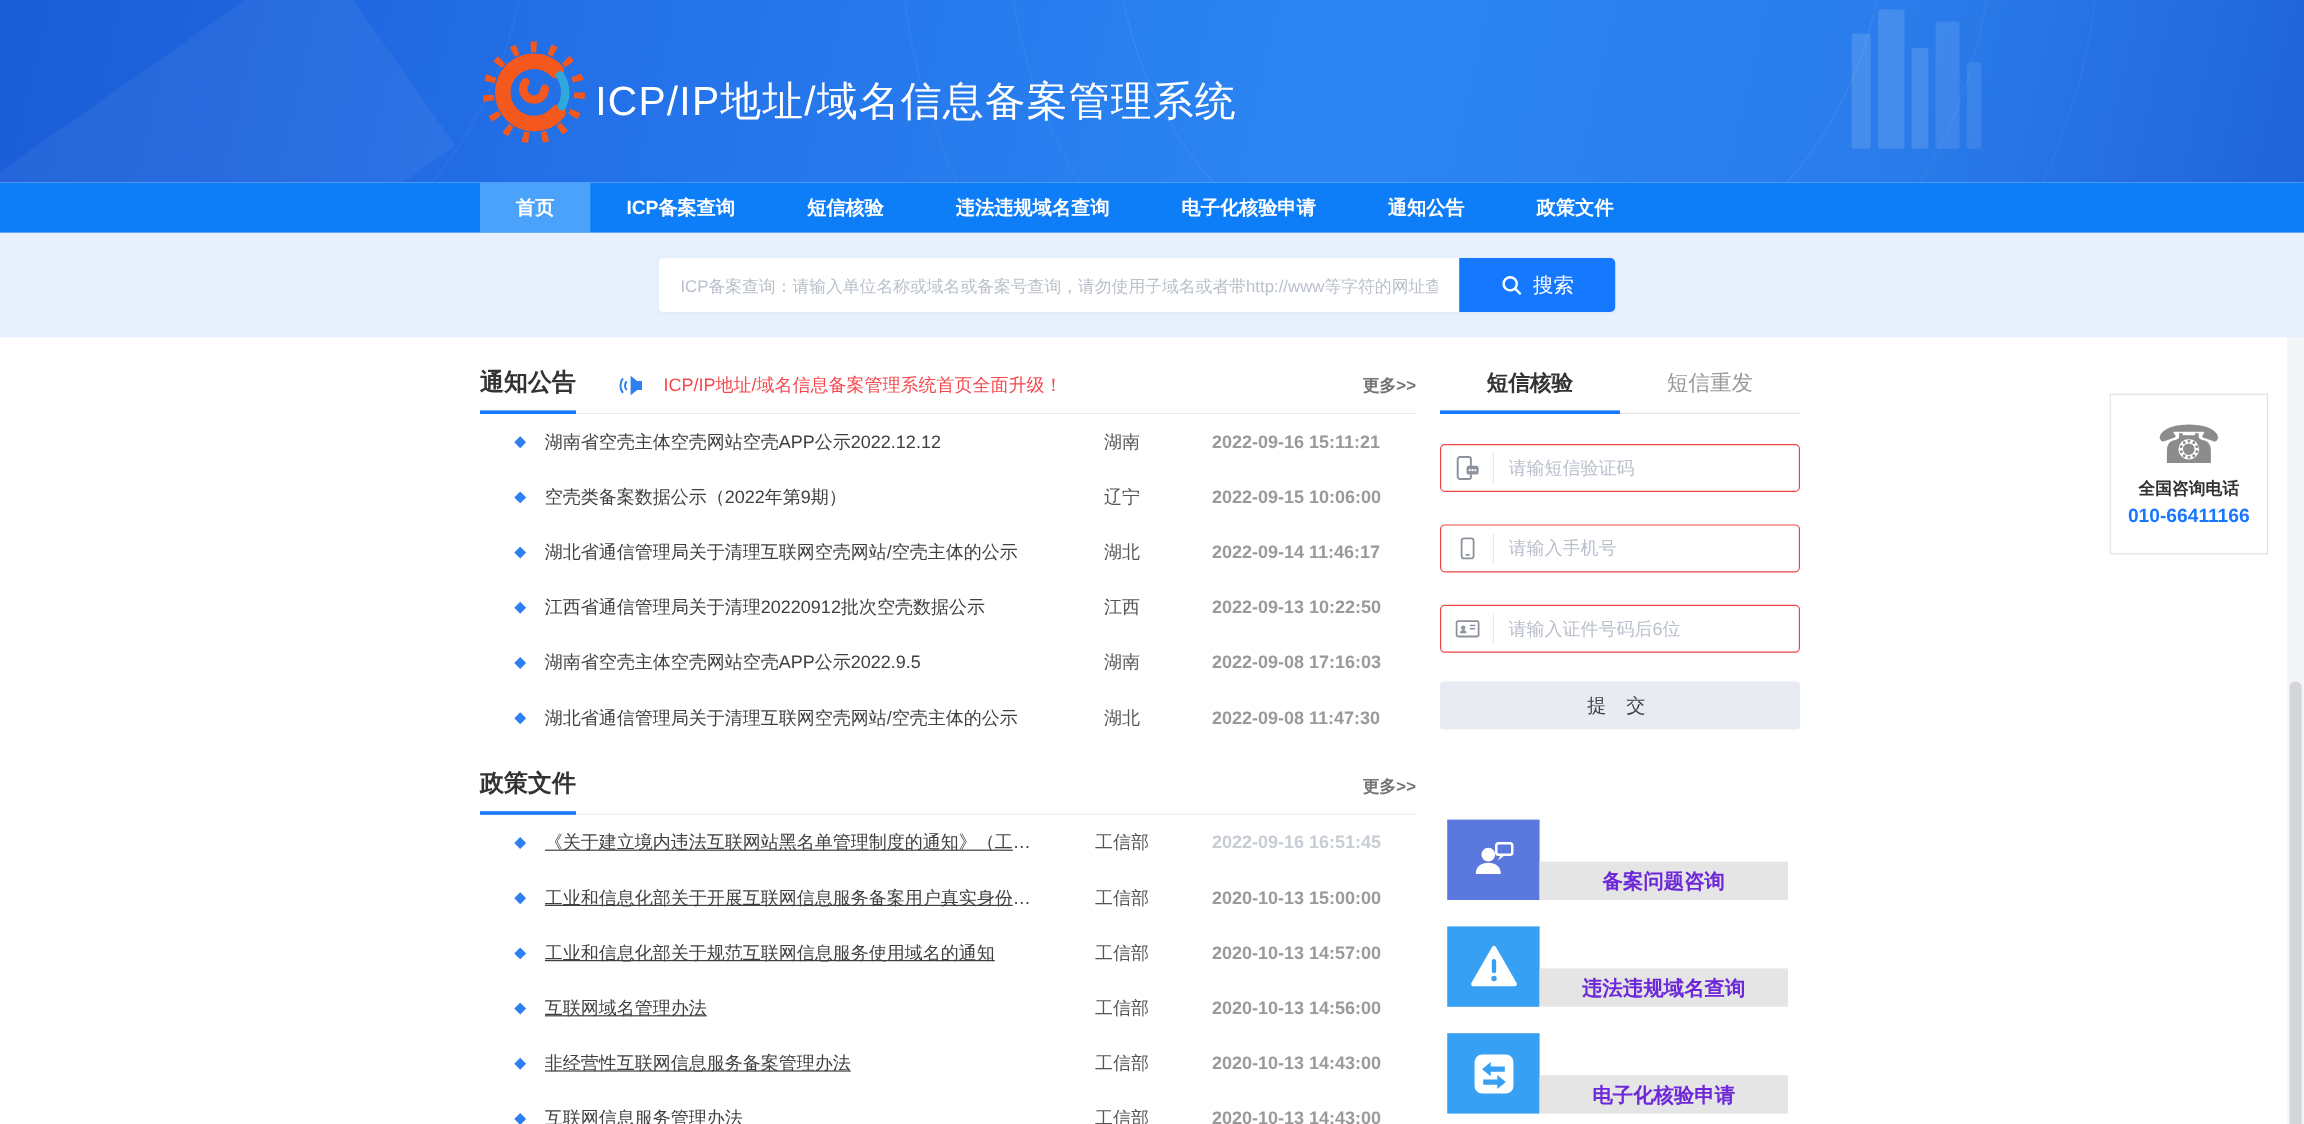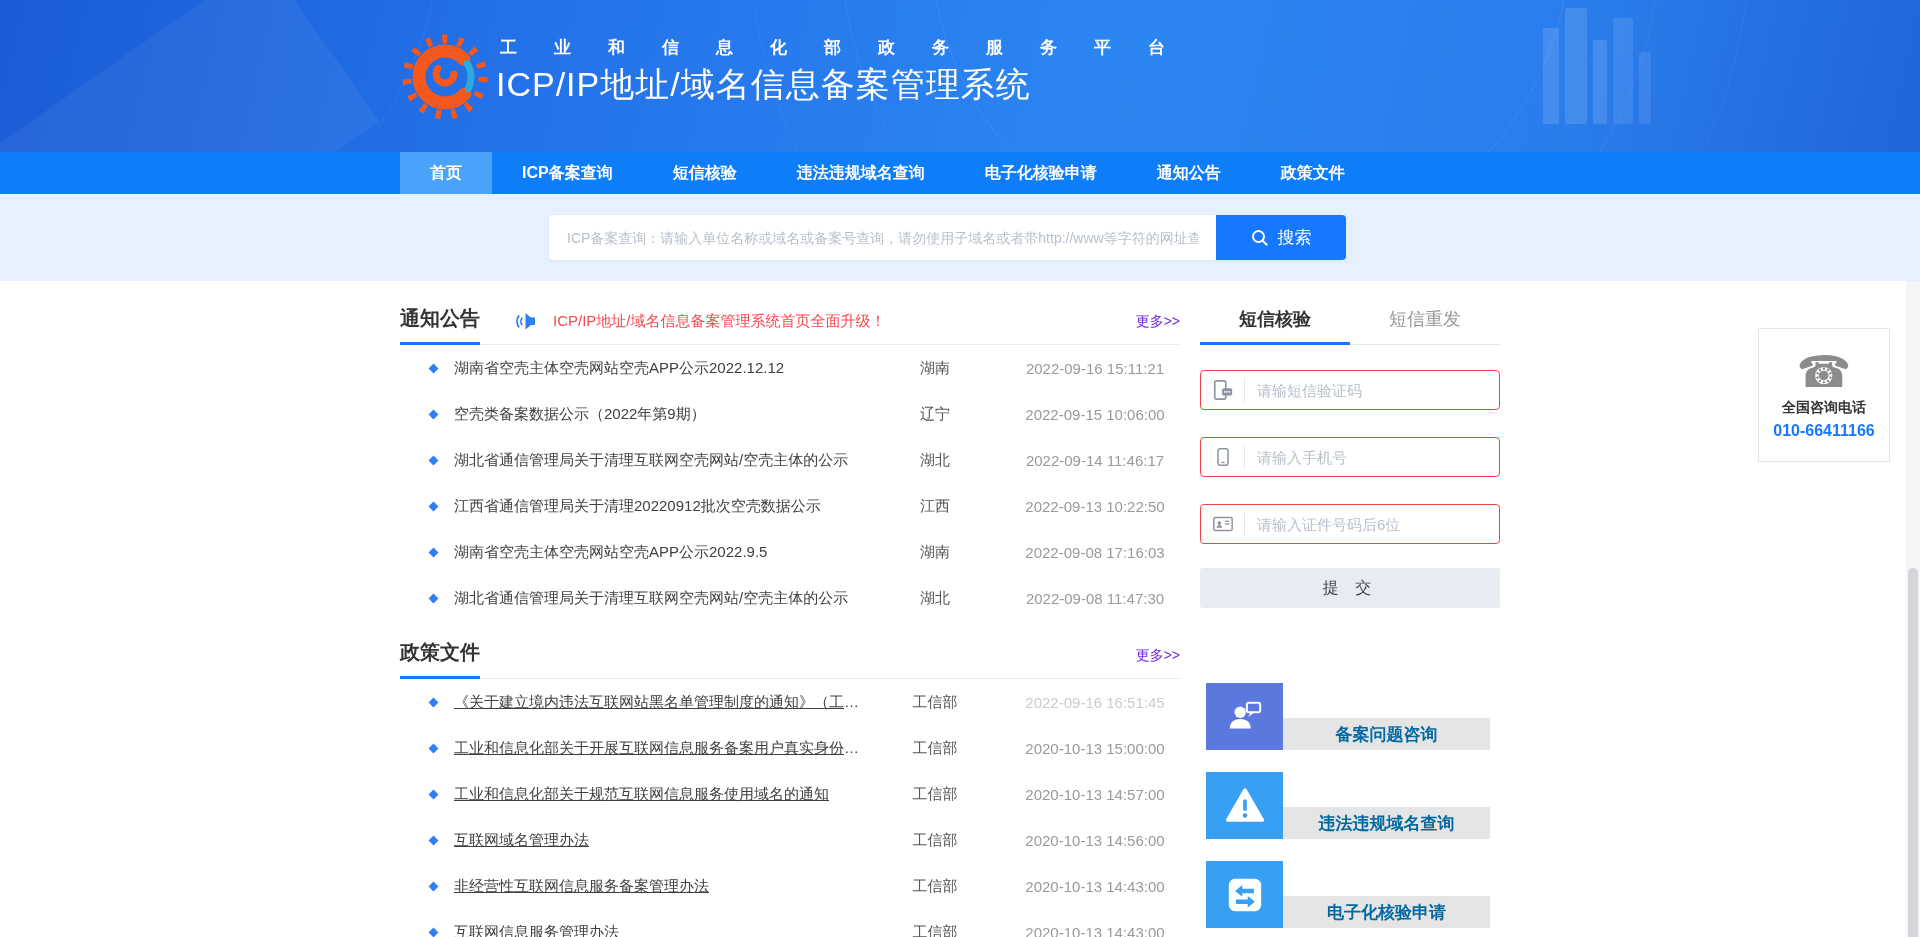--- a/index.html
+++ b/index.html
@@ -42,27 +42,27 @@
     border-radius:0 4px 4px 0; display:flex; align-items:center; justify-content:center; gap:9px; cursor:pointer; }
 
   
   .left-col { position:absolute; left:400px; top:281px; width:780px; }
   .sec-head { height:64px; display:flex; align-items:flex-end; border-bottom:1px solid #eaeaea; position:relative; }
   .sec-head.second { margin-top:6px; height:52px; }
   .sec-title { font-size:20px; font-weight:bold; color:#333; padding-bottom:12px; position:relative; }
   .sec-title::after { content:""; position:absolute; left:0; bottom:-1px; height:3px; width:100%; background:#1678ff; }
   .announce { display:flex; align-items:center; gap:16px; margin-left:36px; padding-bottom:13px; cursor:pointer; }
   .announce-text { color:#f5484e; font-size:15px; }
-  .more { margin-left:auto; color:#6d28d9; font-size:14px; padding-bottom:13px; cursor:pointer; }
+  .more { margin-left:auto; color:#737373; font-size:14px; padding-bottom:13px; cursor:pointer;font-weight:bold; }
   .row { height:46px; display:flex; align-items:center; }
   .bullet { flex:none; width:7px; height:7px; background:#2e80f0; transform:rotate(45deg); margin-left:30px; }
   .row-title { flex:1; margin-left:17px; font-size:15px; color:#404040; white-space:nowrap; overflow:hidden; text-overflow:ellipsis; cursor:pointer; }
   .row-title.linkline { text-decoration:underline; }
   .row-meta { width:150px; text-align:center; font-size:15px; color:#555; }
-  .row-time { width:170px; text-align:center; font-size:15px; color:#9a9a9a; }
+  .row-time { width:170px; text-align:left; font-size:15px; color:#9a9a9a;font-weight:bold; }
   .row-time.light { color:#c8cdd3; }
 
   
   .right-col { position:absolute; left:1200px; top:281px; width:300px; }
   .tabs { height:64px; display:flex; align-items:flex-end; border-bottom:1px solid #e5e5e5; }
   .tab { width:150px; text-align:center; font-size:18px; color:#999; padding-bottom:13px; cursor:pointer; position:relative; }
   .tab.active { color:#333; font-weight:bold; }
   .tab.active::after { content:""; position:absolute; left:0; right:0; bottom:-1px; height:3px; background:#1678ff; }
   .sms-input { margin-top:25px; height:40px; border:1px solid #ef4444; border-radius:4px; background:#fff; display:flex; align-items:center; }
   .sms-input + .sms-input { margin-top:27px; }
@@ -72,21 +72,21 @@
   .submit-btn { margin-top:24px; width:100%; height:40px; border:none; border-radius:3px; background:#e9ebf3;
     color:#404040; font-size:16px; letter-spacing:6px; cursor:pointer; }
 
   
   .quick { position:absolute; left:1206px; width:284px; height:67px; display:flex; cursor:pointer; }
   .q1 { top:683px; } .q2 { top:772px; } .q3 { top:861px; }
   .q-icon { width:77px; display:flex; align-items:center; justify-content:center; flex:none; }
   .q-icon.indigo { background:#5a78dd; }
   .q-icon.blue { background:#38a0f2; }
   .q-label { flex:1; background:#e5e5e5; display:flex; align-items:center; justify-content:center;
-    font-size:17px; font-weight:bold; color:#0369a1;margin-top:35px; }
+    font-size:17px; font-weight:bold; color:#6d28d9;margin-top:35px; }
 
   
   .phone-box { position:absolute; left:1758px; top:328px; width:132px; height:134px; background:#fff;
     border:1px solid #e3e3e3; display:flex; flex-direction:column; align-items:center; justify-content:center; gap:5px; }
   .phone-glyph { font-family:"DejaVu Sans",sans-serif; font-size:44px; line-height:1; color:#8c8c8c; }
   .phone-label { font-size:14px; font-weight:bold; color:#333; }
   .phone-number { font-size:16px; font-weight:bold; color:#1678ff; }
 
   
   .scroll-track { position:absolute; right:0; top:281px; bottom:0; width:14px; background:#f4f5f7; }
@@ -109,21 +109,20 @@
     <div class="bld b4"></div>
     <div class="bld b5"></div>
     <div class="logo">
       <svg width="94" height="98" viewBox="0 0 94 94">
         <circle cx="47" cy="47" r="38" fill="none" stroke="#f4581c" stroke-width="9" stroke-dasharray="5 11"></circle>
         <circle cx="47" cy="47" r="26" fill="none" stroke="#f4581c" stroke-width="13" stroke-dasharray="125 40" stroke-dashoffset="-18" stroke-linecap="round"></circle>
         <circle cx="47" cy="47" r="26" fill="none" stroke="#2fa8dc" stroke-width="7" stroke-dasharray="28 136" stroke-dashoffset="-148" stroke-linecap="round"></circle>
         <circle cx="47" cy="44" r="9" fill="none" stroke="#f4581c" stroke-width="7" stroke-dasharray="34 30" stroke-linecap="round"></circle>
       </svg>
     </div>
-    <div class="platform-title">工业和信息化部政务服务平台</div>
     <div class="system-title">ICP/IP地址/域名信息备案管理系统</div>
   </div>
 
   <div class="navbar">
     <div class="nav-item active">首页</div>
     <div class="nav-item">ICP备案查询</div>
     <div class="nav-item">短信核验</div>
     <div class="nav-item">违法违规域名查询</div>
     <div class="nav-item">电子化核验申请</div>
     <div class="nav-item">通知公告</div>

